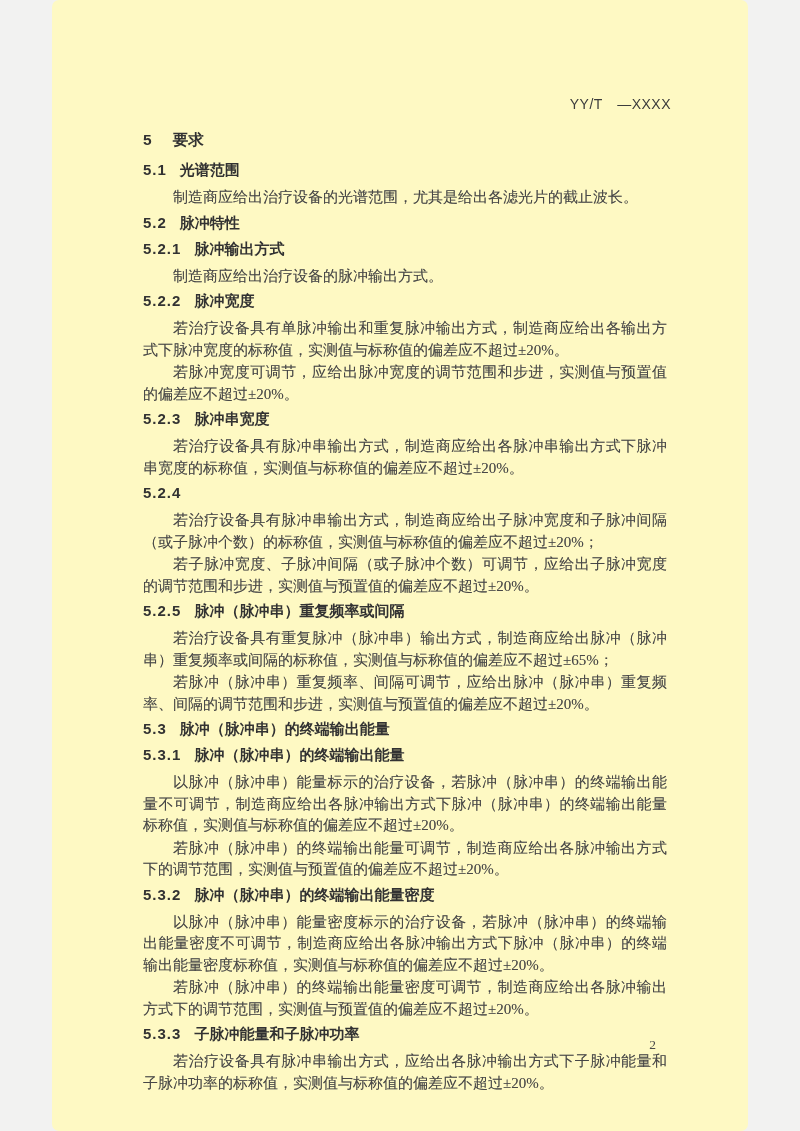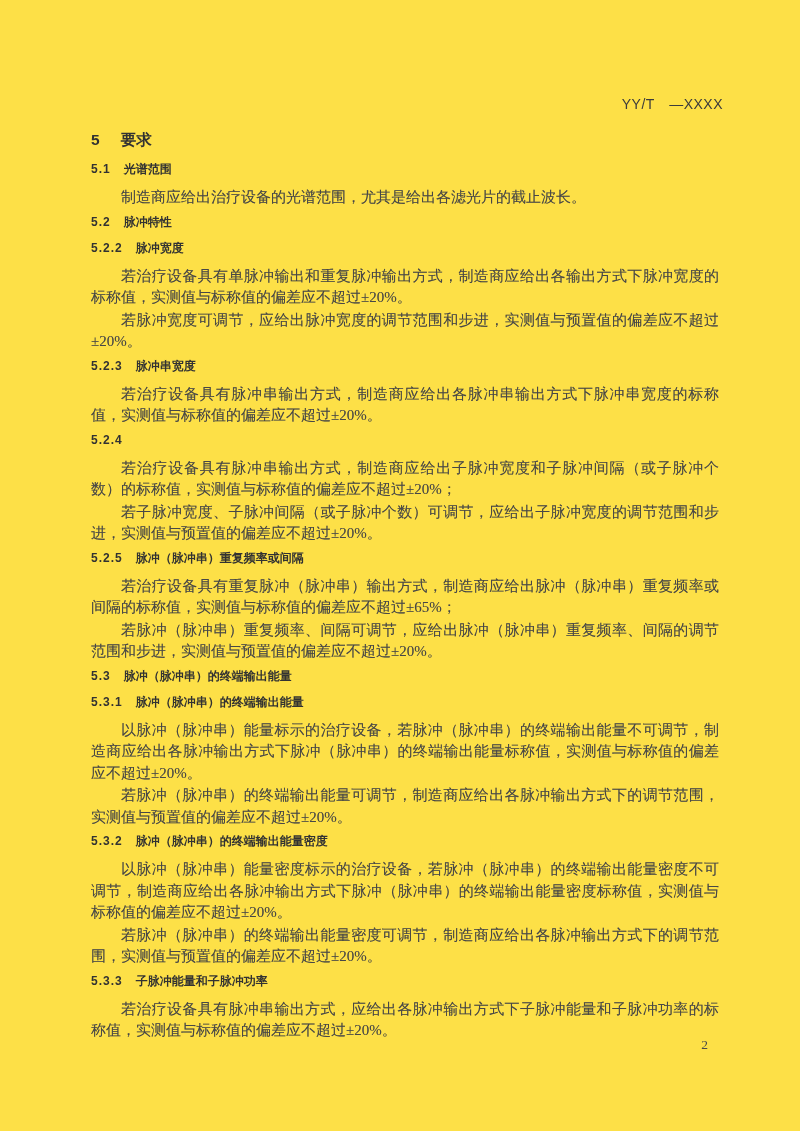--- a/index.html
+++ b/index.html
@@ -2,43 +2,44 @@
 <html lang="zh"><head>
 <meta charset="utf-8">
 <style>
   html, body {
     margin: 0;
     padding: 0;
     background: #f2f2f1;
   }
   .page {
     position: relative;
-    width: 800px;
+    width: 696px;
     height: 1131px;
     margin: 0 auto;
-    background: #fde047;
+    background: #fef9c3;
     box-sizing: border-box;
     padding: 96px 77px 0 91px;
     overflow: hidden;
     font-family: "Liberation Serif", "DejaVu Serif", serif;
     color: #454545;
+    border-radius: 7px;
   }
   .doc-header {
     text-align: right;
     font-family: "Liberation Sans", "DejaVu Sans", sans-serif;
     font-size: 14px;
     letter-spacing: 0.5px;
     color: #3c3c3c;
     margin: 0 0 17px 0;
   }
   .heading {
     font-family: "Liberation Sans", "DejaVu Sans", sans-serif;
     font-weight: bold;
     color: #323232;
-    font-size: 12px;
+    font-size: 15px;
     line-height: 17px;
     margin: 5px 0 9px 0;
     display: flex;
     align-items: baseline;
   }
   .heading.lvl1 {
     font-size: 15.5px;
     margin: 2px 0 13px 0;
   }
   .heading .num {
@@ -87,20 +88,27 @@
     <p class="para">制造商应给出治疗设备的光谱范围，尤其是给出各滤光片的截止波长。</p>
   </div>
 
   <div class="sec">
     <div class="heading lvl2">
       <span class="num">5.2</span>
       <span class="ttl">脉冲特性</span>
     </div>
   </div>
 
+  <div class="sec">
+    <div class="heading lvl3">
+      <span class="num">5.2.1</span>
+      <span class="ttl">脉冲输出方式</span>
+    </div>
+    <p class="para">制造商应给出治疗设备的脉冲输出方式。</p>
+  </div>
 
   <div class="sec">
     <div class="heading lvl3">
       <span class="num">5.2.2</span>
       <span class="ttl">脉冲宽度</span>
     </div>
     <p class="para">若治疗设备具有单脉冲输出和重复脉冲输出方式，制造商应给出各输出方式下脉冲宽度的标称值，实测值与标称值的偏差应不超过±20%。</p>
     <p class="para">若脉冲宽度可调节，应给出脉冲宽度的调节范围和步进，实测值与预置值的偏差应不超过±20%。</p>
   </div>
 

